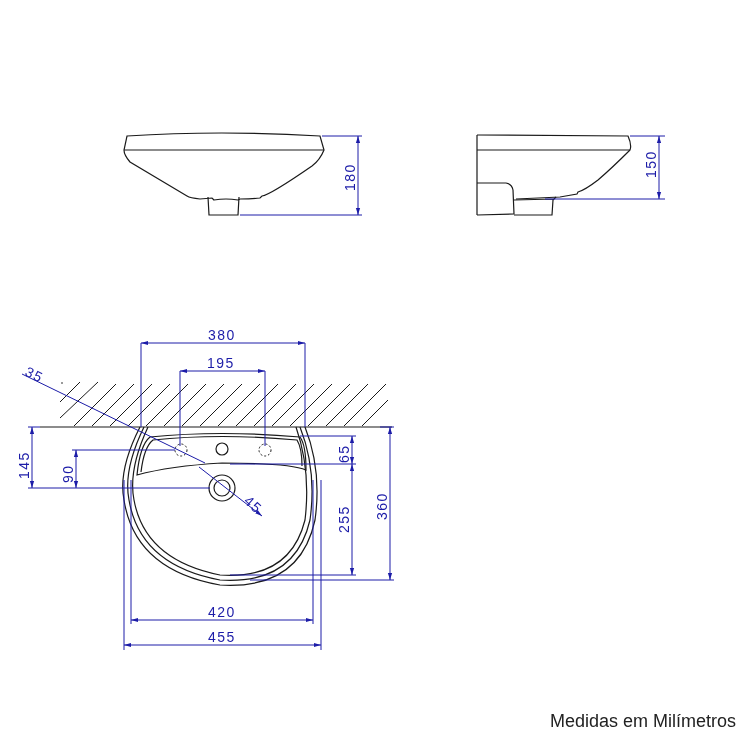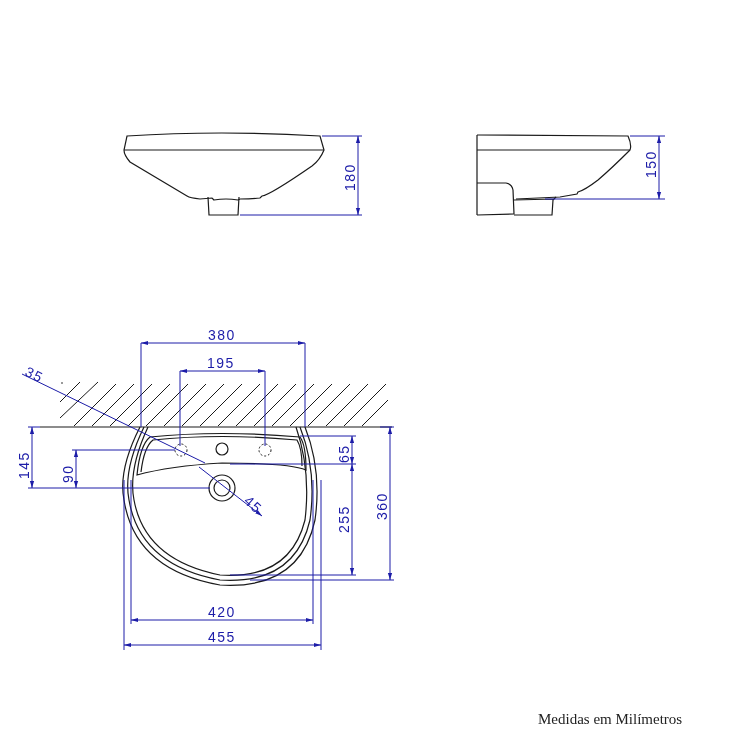--- a/index.html
+++ b/index.html
@@ -3,21 +3,21 @@
 <meta charset="utf-8">
 <style>
   html, body { margin: 0; padding: 0; background: #ffffff; }
   #canvas { position: relative; width: 740px; height: 740px; background: #ffffff; overflow: hidden; }
   svg { position: absolute; left: 0; top: 0; }
   .obj { fill: none; stroke: #1a1a1a; stroke-width: 1.2; }
   .dim { fill: none; stroke: #1c1ca8; stroke-width: 1; }
   .dimtxt { fill: #1c1ca8; font-family: "Liberation Sans", sans-serif; font-size: 14px; letter-spacing: 1.5px; }
   .hatch { stroke: #1a1a1a; stroke-width: 1; }
   .dash { fill: none; stroke: #1a1a1a; stroke-width: 1; stroke-dasharray: 2 2; }
-  .footer { position: absolute; left: 538px; top: 711px; font-family: Liberation Serif, serif; font-size: 15px; color: #222; }
+  .footer { position: absolute; left: 550px; top: 711px; font-family: Liberation Sans, sans-serif; font-size: 18px; color: #222; }
 </style>
 </head>
 <body>
 
 <div id="canvas">
 <svg width="740" height="740" viewBox="0 0 740 740">
   <defs>
     <marker id="arr" viewBox="0 0 10 10" refX="10" refY="5" markerWidth="7" markerHeight="7" orient="auto-start-reverse">
       <path d="M0,2 L10,5 L0,8 z" fill="#1c1ca8"></path>
     </marker>

